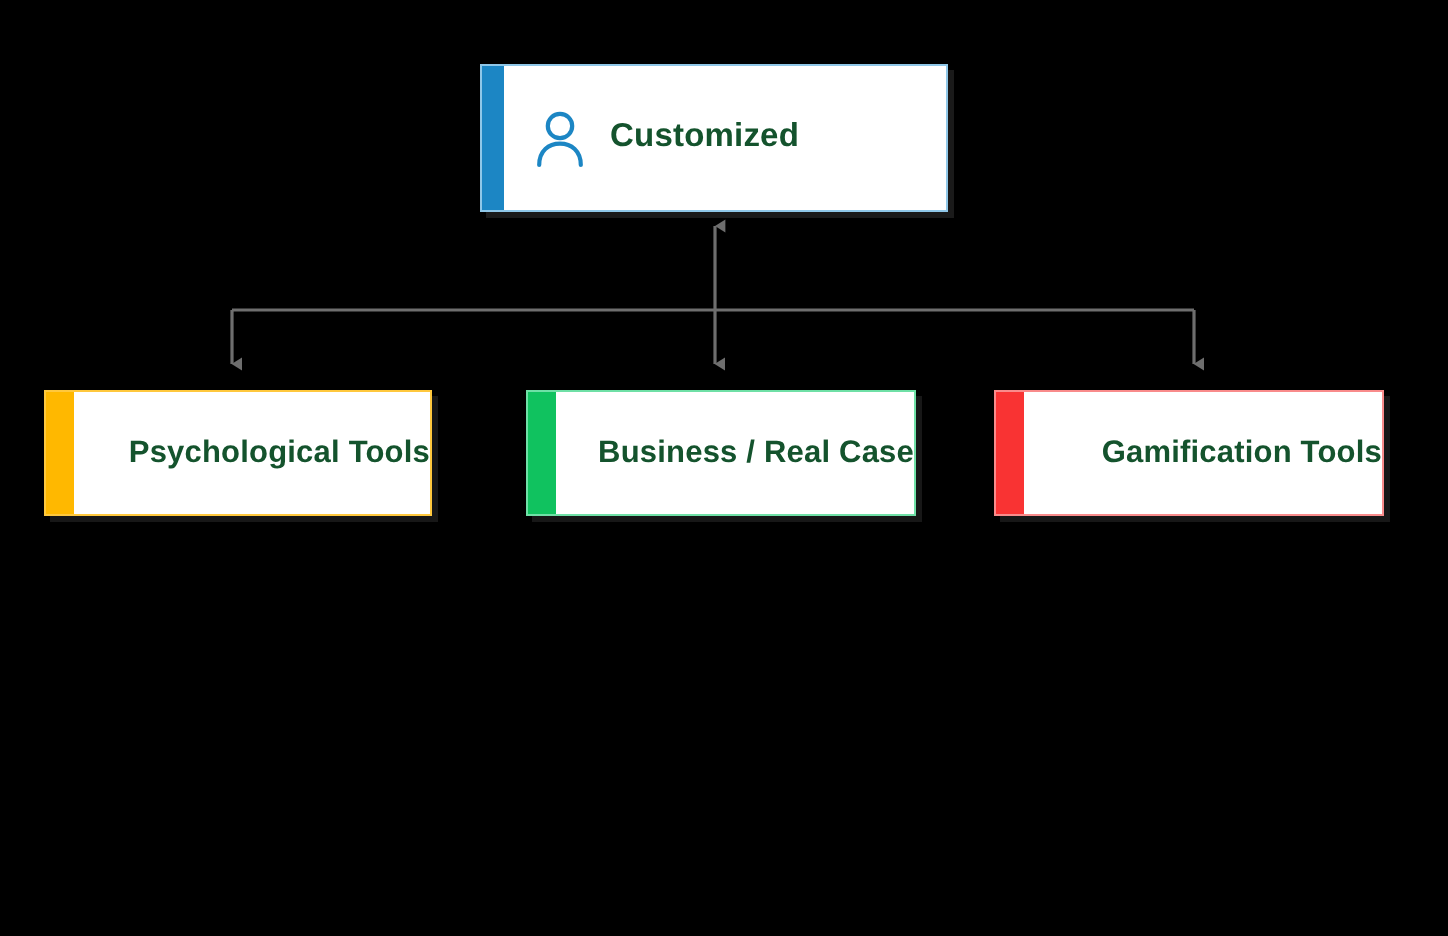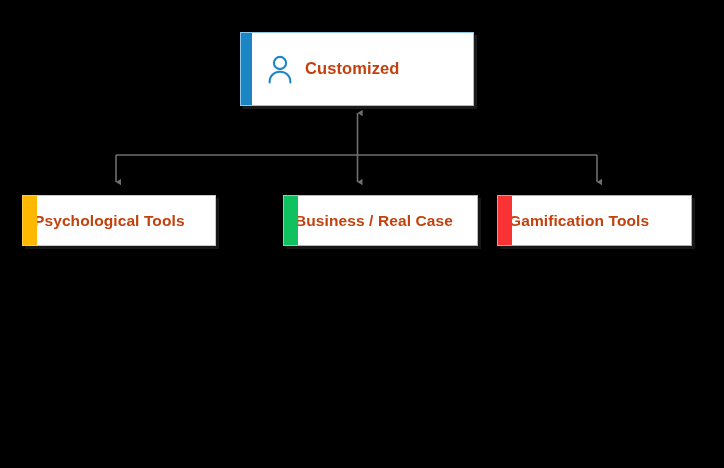--- a/index.html
+++ b/index.html
@@ -25,21 +25,21 @@
     align-items: center;
   }
   .accent {
     position: absolute;
     left: 0;
     top: 0;
     bottom: 0;
     width: 11px;
   }
   .node-label {
-    color: #c2410c;
+    color: #14532d;
     font-weight: bold;
     letter-spacing: 0.1px;
   }
 
   
   #root-node {
     left: 240px;
     top: 32px;
     width: 234px;
     height: 74px;
@@ -55,38 +55,37 @@
   }
   .person-icon { flex: 0 0 auto; display: block; }
   #root-node .node-label {
     font-size: 16.5px;
     line-height: 1.28;
   }
 
   
   .leaf {
     top: 195px;
-    height: 51px;
-    justify-content: flex-start;
+    height: 63px;
+    justify-content: flex-end;
   }
   .leaf .node-label {
     font-size: 15.5px;
     padding-left: 11px;
   }
   #leaf-0 {
     left: 22px; width: 194px;
     border: 1.5px solid #FFC83D;
     box-shadow: 3px 3px 0 rgba(255,255,255,0.09);
   }
   #leaf-0 .accent { background: #FFB800; width: 14px; }
   #leaf-1 {
     left: 263px; width: 195px;
     border: 1.5px solid #6FE0A6;
     box-shadow: 3px 3px 0 rgba(255,255,255,0.09);
-    margin-left: 20px;
   }
   #leaf-1 .accent { background: #10C25F; width: 14px; }
   #leaf-2 {
     left: 497px; width: 195px;
     border: 1.5px solid #F98B8B;
     box-shadow: 3px 3px 0 rgba(255,255,255,0.09);
   }
   #leaf-2 .accent { background: #F93333; width: 14px; }
 
   

